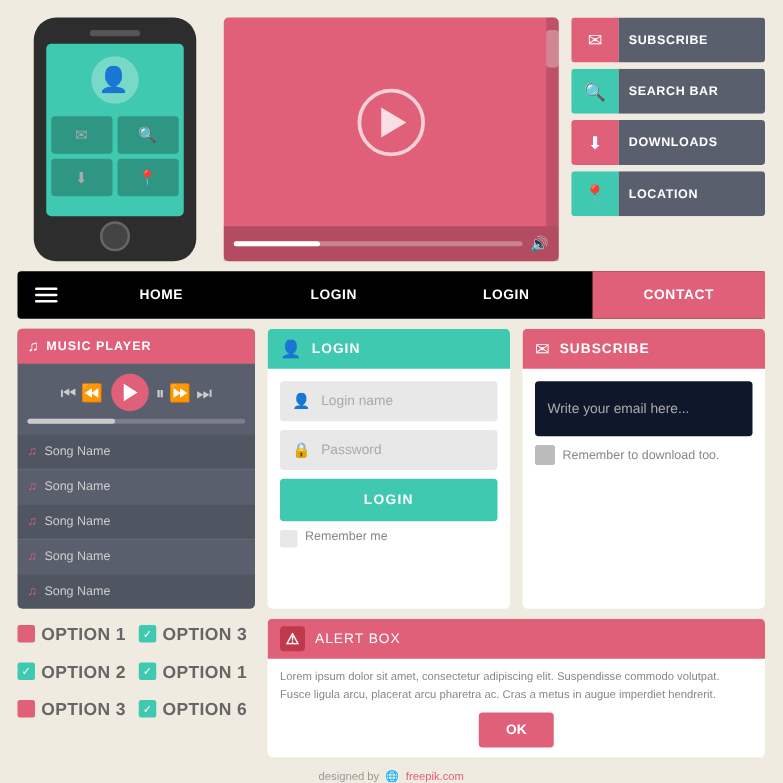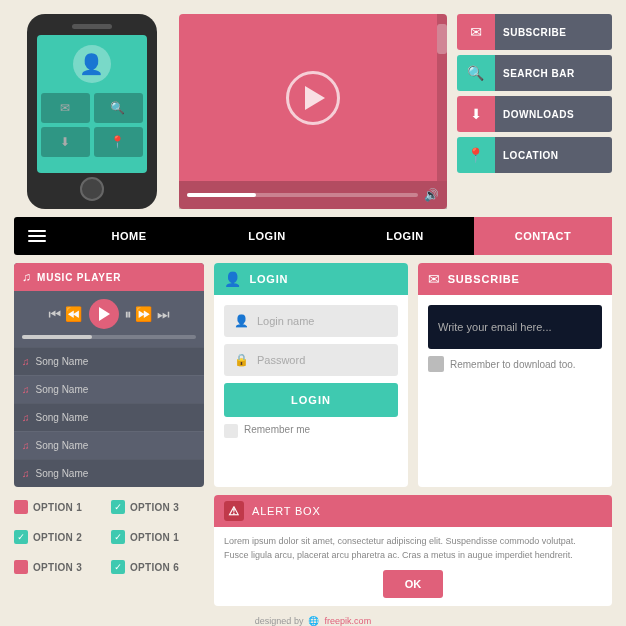--- a/index.html
+++ b/index.html
@@ -513,21 +513,21 @@
       height: 24px;
     }
     .opt-checkbox {
       width: 14px;
       height: 14px;
       border-radius: 2px;
       flex-shrink: 0;
     }
     .opt-checkbox.pink { background: #e0607a; }
     .opt-checkbox.teal { background: #3fc9b0; }
-    .opt-label { color: #666; font-size: 10px; font-weight: bold; letter-spacing: 0.3px; }
+    .opt-label { color: #666; font-size: 14px; font-weight: bold; letter-spacing: 0.3px; }
 
     
     .alert-box {
       flex: 1;
       background: white;
       border-radius: 4px;
       overflow: hidden;
     }
     .alert-header {
       background: #e0607a;

